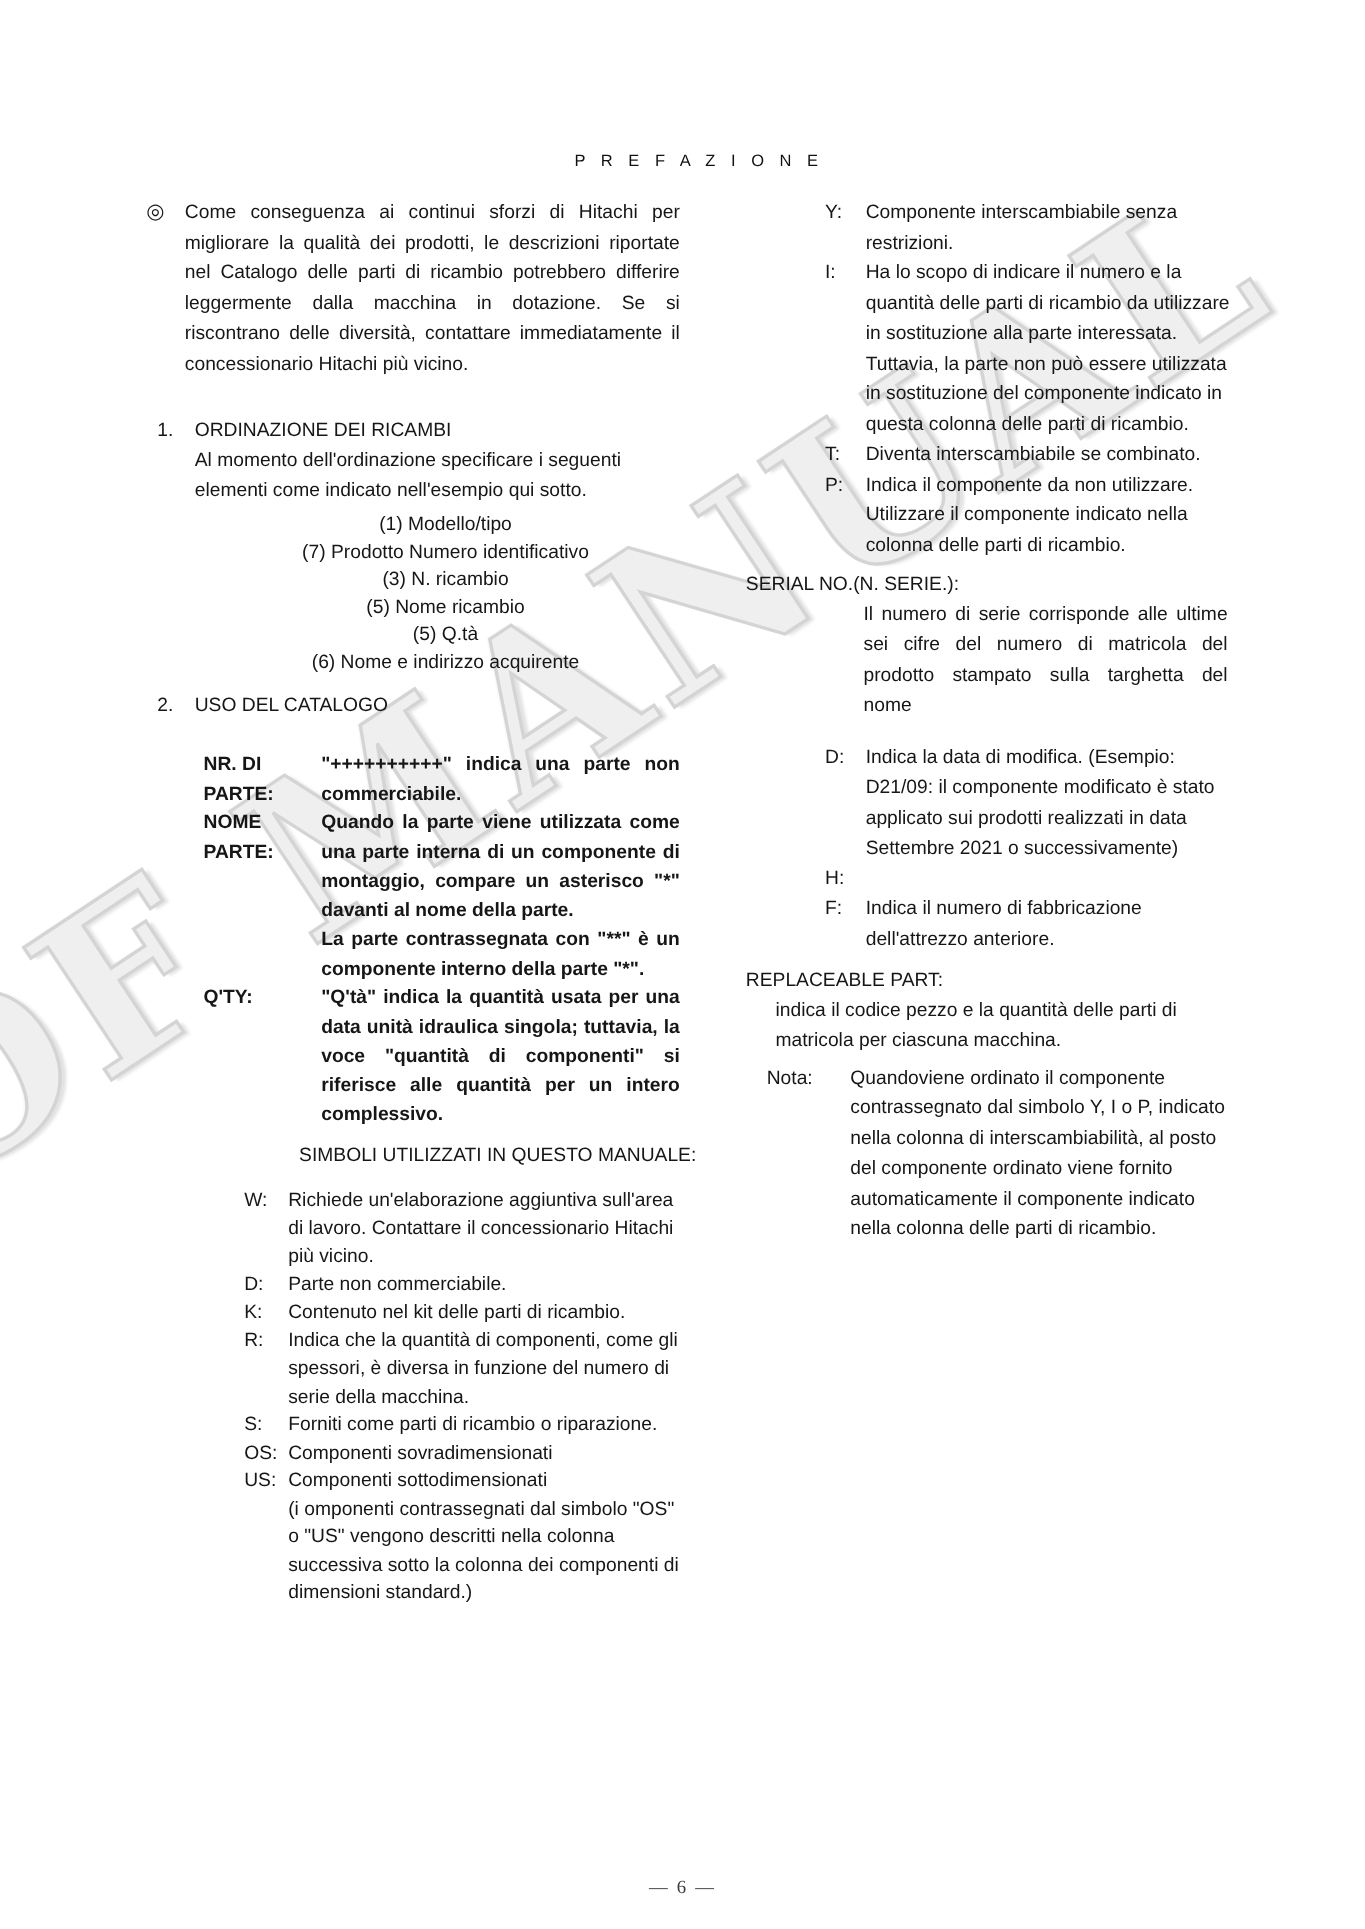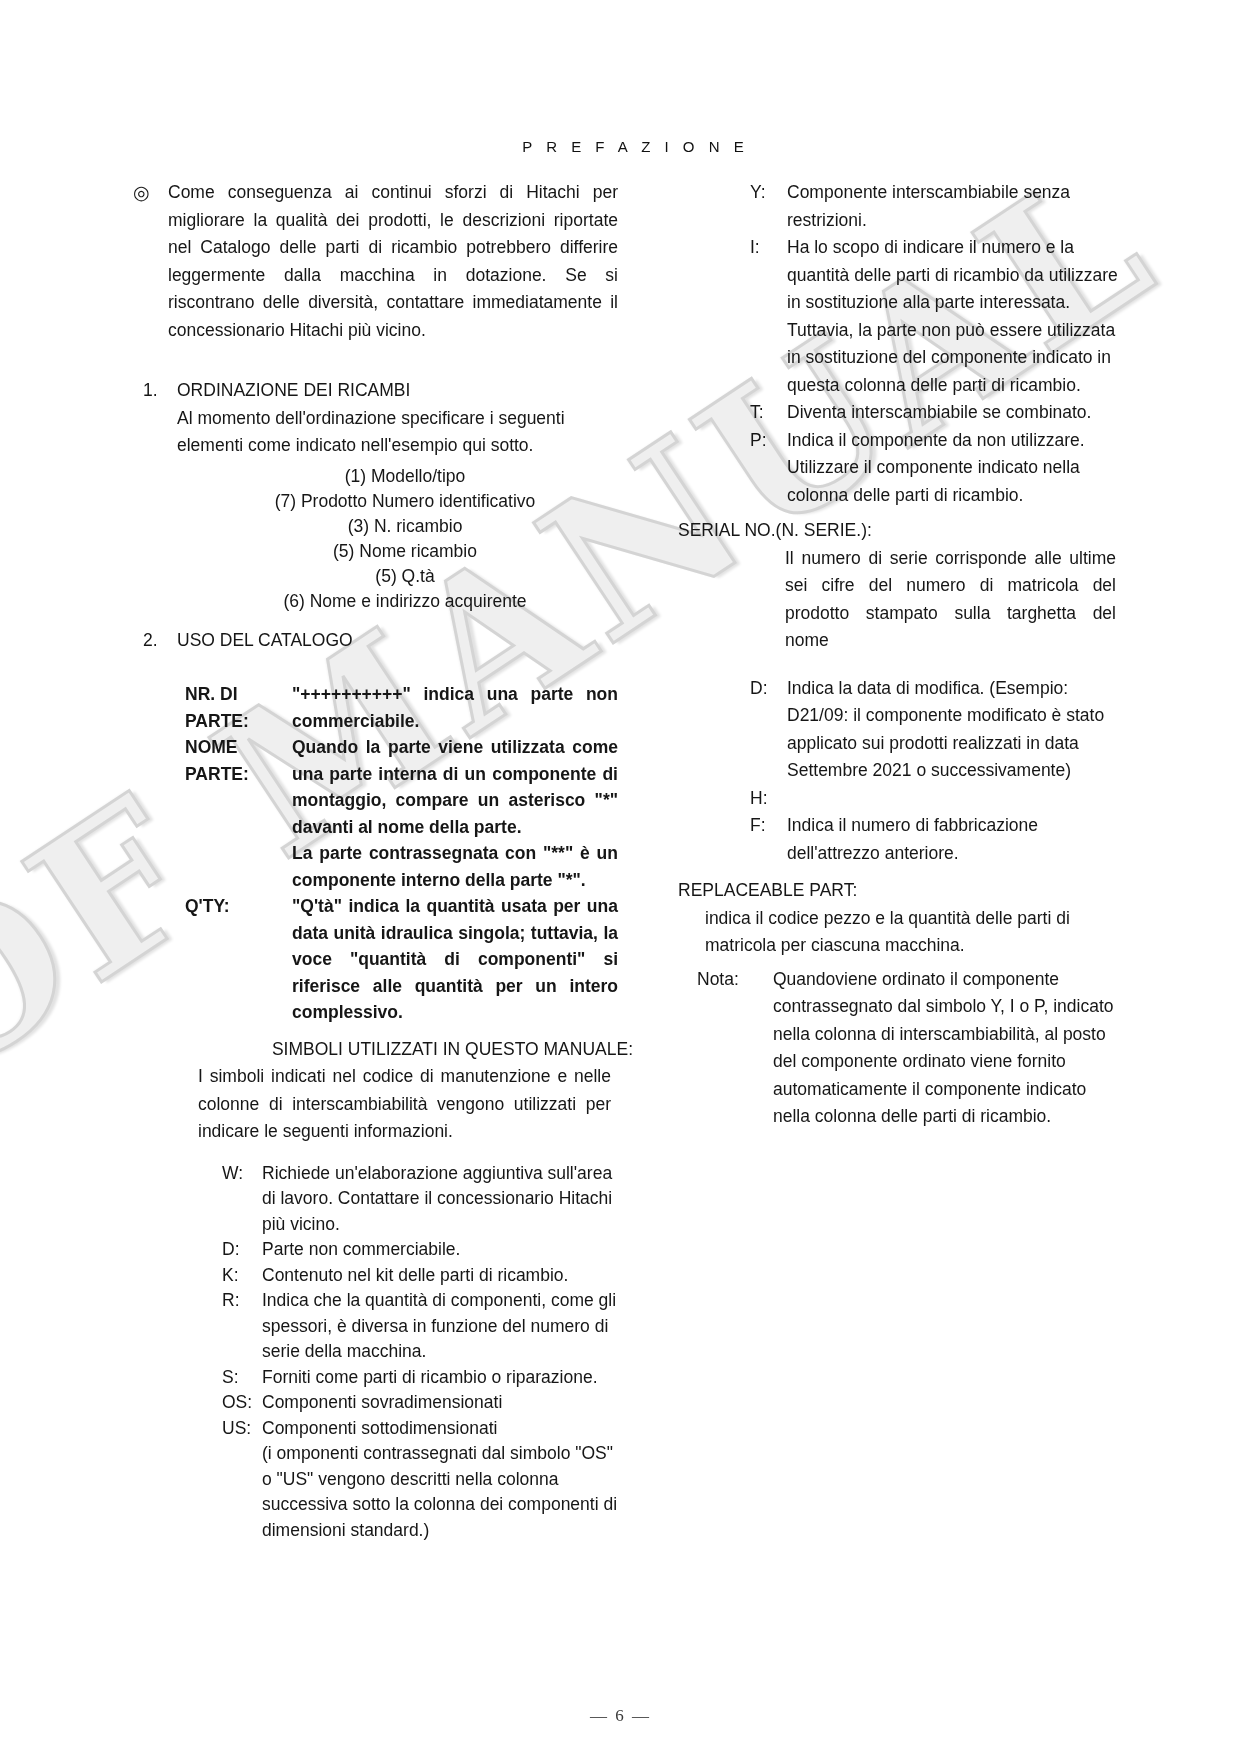--- a/index.html
+++ b/index.html
@@ -136,21 +136,20 @@
             <div>La parte contrassegnata con "**" è un componente interno della parte "*".</div>
           </div>
         </div>
         <div class="def-row">
           <div class="def-label">Q'TY:</div>
           <div class="def-text">"Q'tà" indica la quantità usata per una data unità idraulica singola; tuttavia, la voce "quantità di componenti" si riferisce alle quantità per un intero complessivo.</div>
         </div>
       </div>
 
       <div class="simboli-head">SIMBOLI UTILIZZATI IN QUESTO MANUALE:</div>
-      <div class="simboli-intro">I simboli indicati nel codice di manutenzione e nelle colonne di interscambiabilità vengono utilizzati per indicare le seguenti informazioni.</div>
 
       <div class="sym-list">
         <div class="sym-row">
           <div class="sym-label">W:</div>
           <div class="sym-text">Richiede un'elaborazione aggiuntiva sull'area di lavoro. Contattare il concessionario Hitachi più vicino.</div>
         </div>
         <div class="sym-row">
           <div class="sym-label">D:</div>
           <div class="sym-text">Parte non commerciabile.</div>
         </div>

